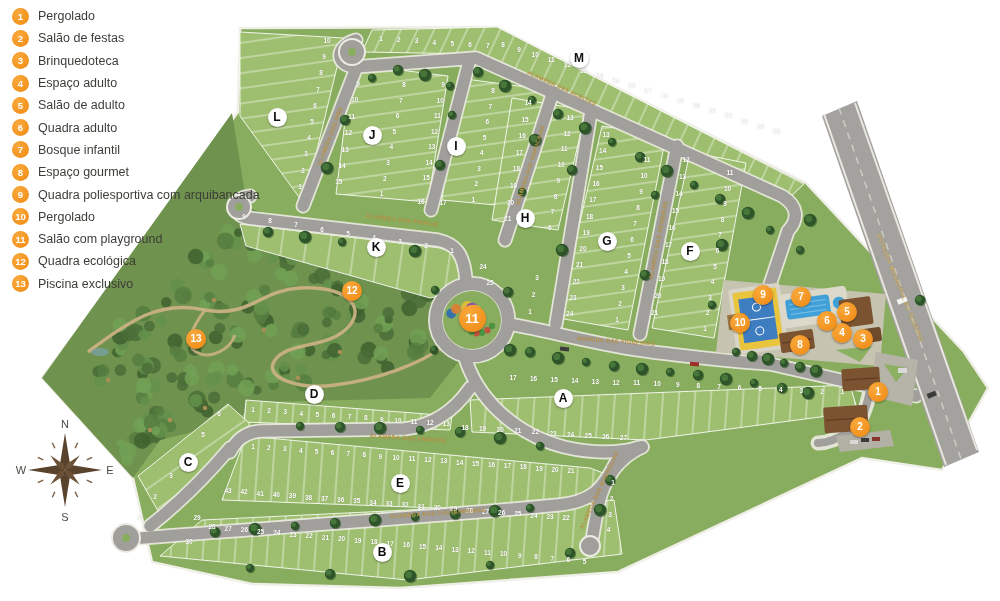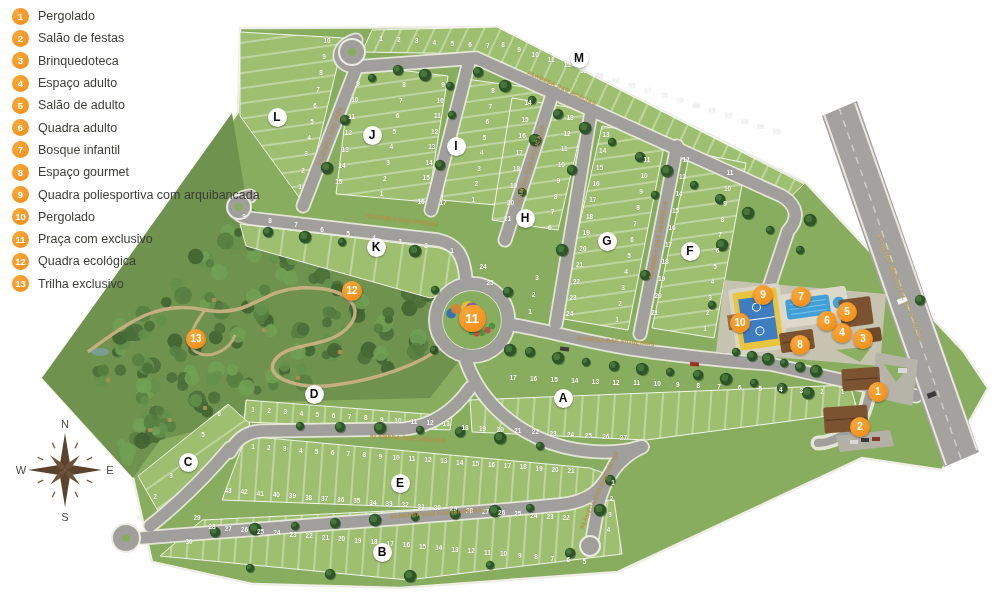--- a/index.html
+++ b/index.html
@@ -721,29 +721,29 @@
       <div class="lg-row">
         <span class="lg-badge">9</span>
         <span class="lg-label">Quadra poliesportiva com arquibancada</span>
       </div>
       <div class="lg-row">
         <span class="lg-badge">10</span>
         <span class="lg-label">Pergolado</span>
       </div>
       <div class="lg-row">
         <span class="lg-badge">11</span>
-        <span class="lg-label">Praça com exclusivo</span>
+        <span class="lg-label">Salão com playground</span>
       </div>
       <div class="lg-row">
         <span class="lg-badge">12</span>
         <span class="lg-label">Quadra ecológica</span>
       </div>
       <div class="lg-row">
         <span class="lg-badge">13</span>
-        <span class="lg-label">Trilha exclusivo</span>
+        <span class="lg-label">Piscina exclusivo</span>
       </div>
     </div>
 
   <span class="cdir" style="left:65px;top:424px">N</span>
   <span class="cdir" style="left:110px;top:470px">E</span>
   <span class="cdir" style="left:65px;top:517px">S</span>
   <span class="cdir" style="left:21px;top:470px">W</span>
 
   <div id="overlay">
       <span class="lot-num" style="left: 327px; top: 40px;">10</span>

